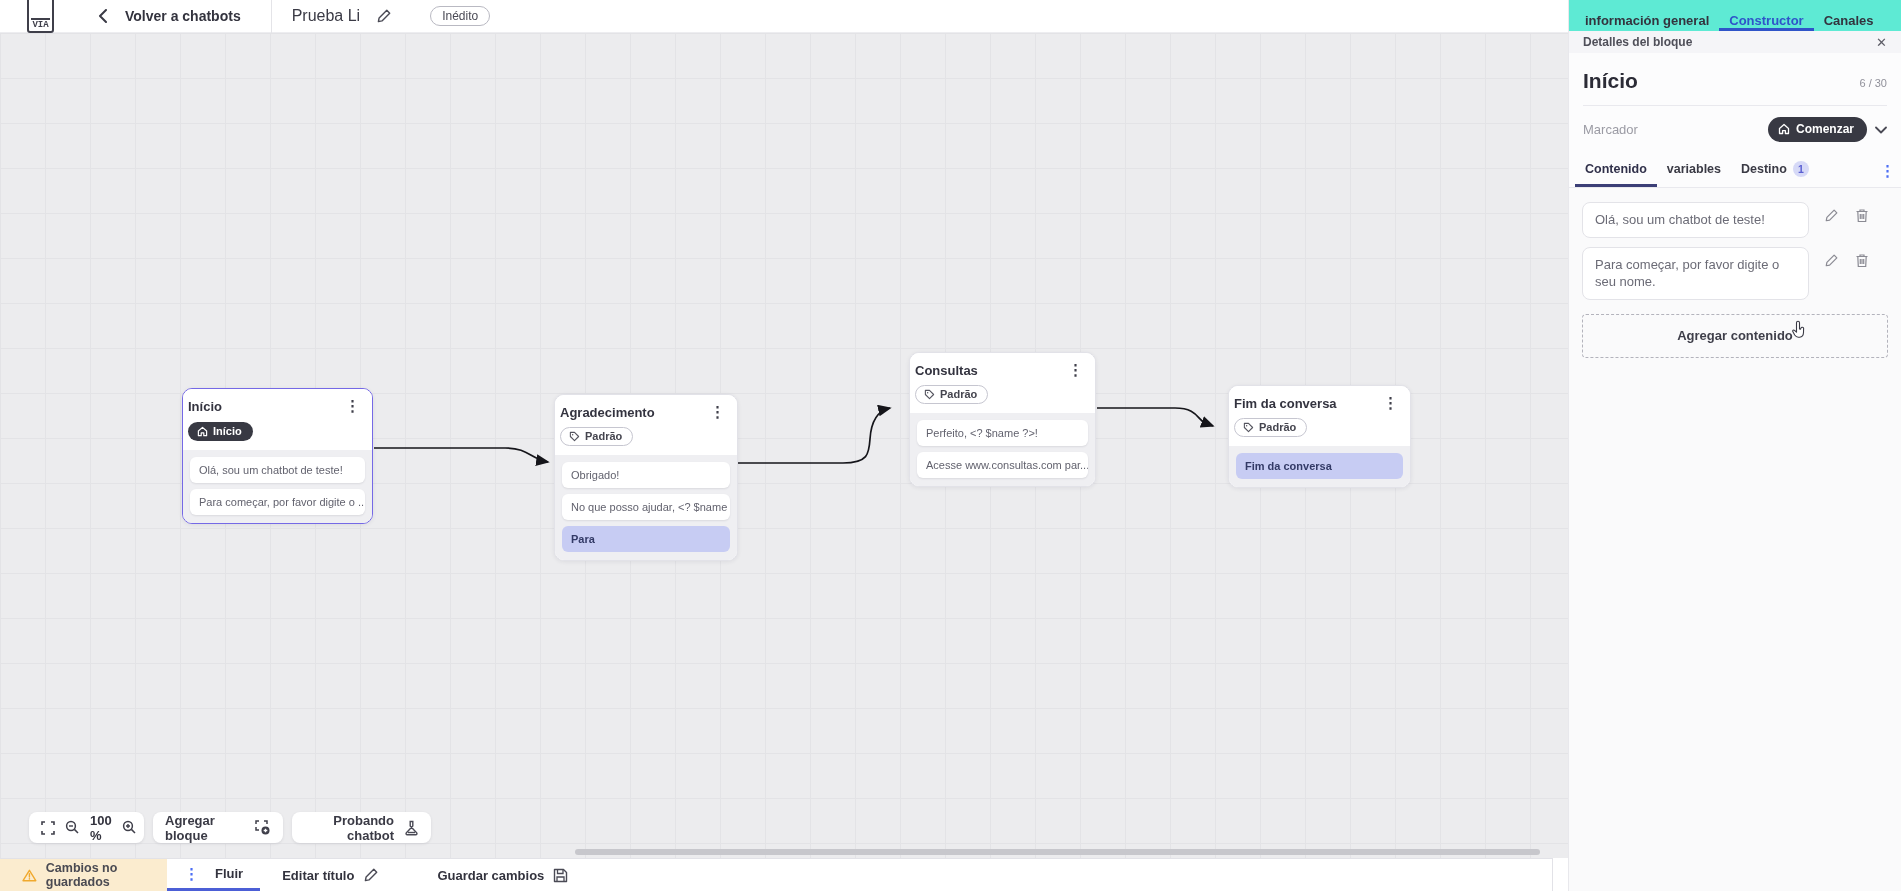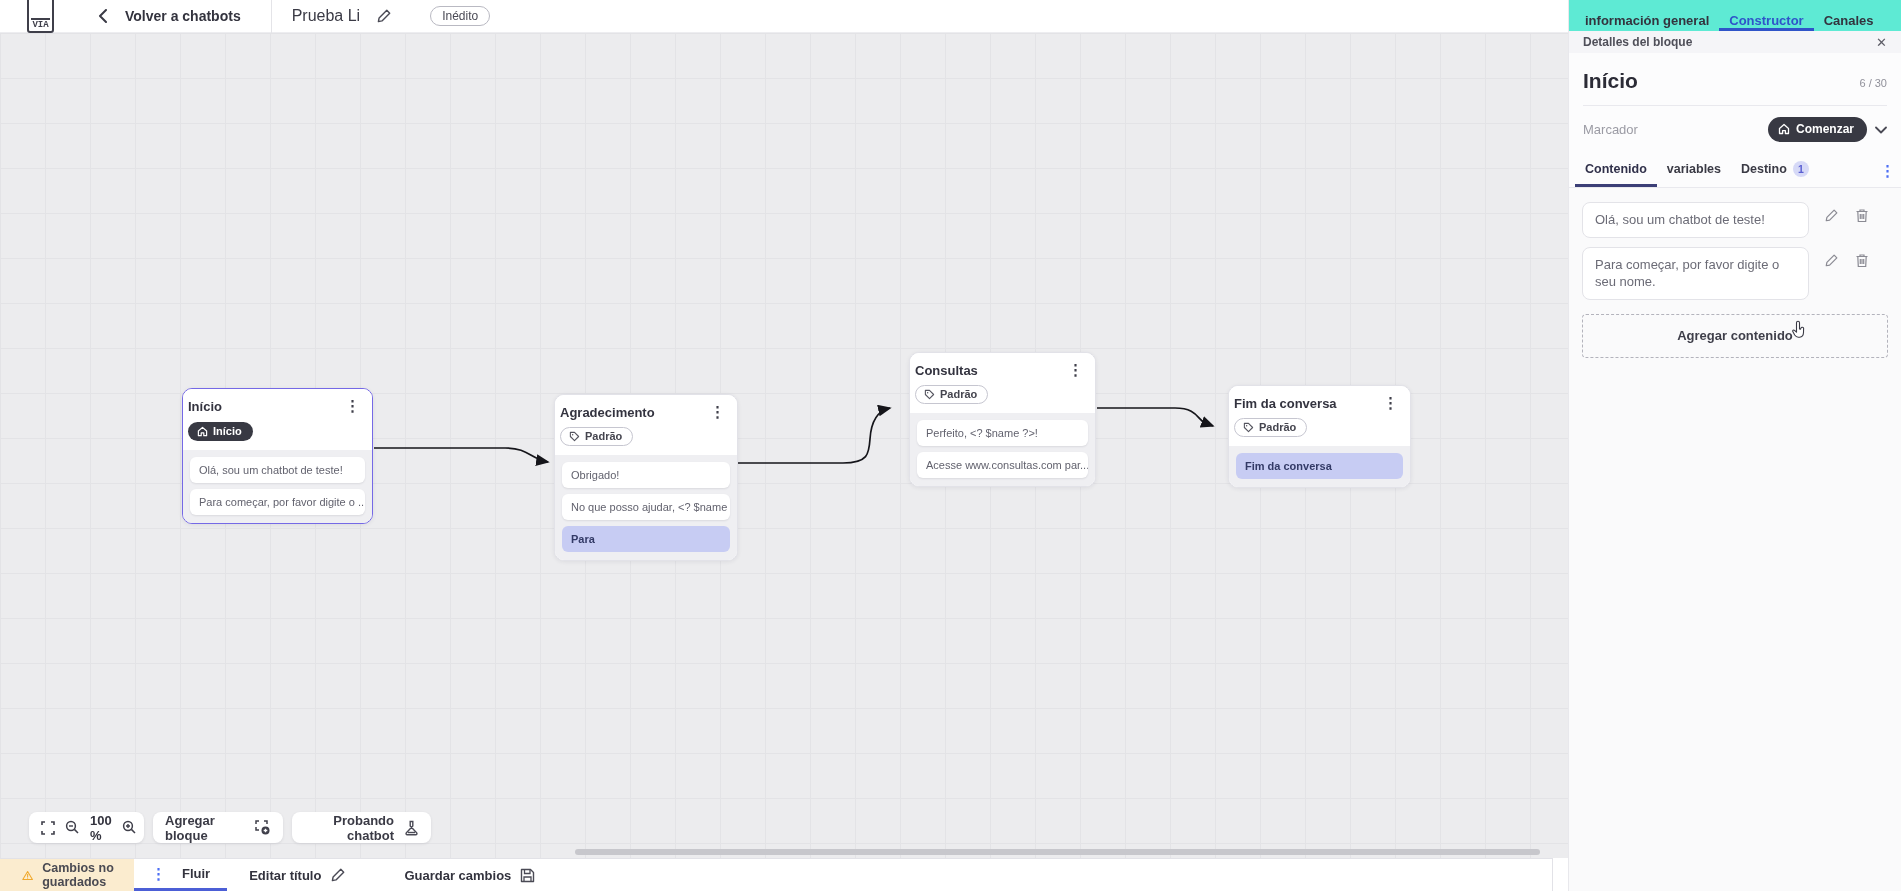--- a/index.html
+++ b/index.html
@@ -86,21 +86,21 @@
   .row-icons { display:flex; gap:16px; padding-top:6px; }
   .icon-btn { cursor:pointer; display:flex; }
   .add-content { margin-top:14px; border:1px dashed #b3b3bc; border-radius:4px; height:44px;
                  display:flex; align-items:center; justify-content:center; font-size:13px; font-weight:bold;
                  color:#3f3f4a; cursor:pointer; }
   .hand-cursor { position:absolute; left:222px; top:131px; }
 
   
   .statusbar { position:absolute; left:0; bottom:0; width:1553px; height:33px; background:#fff;
                border-top:1px solid #e2e2e7; border-right:1px solid #e2e2e7; display:flex; align-items:stretch; z-index:8; }
-  .warn-seg { width:134px; background:#fbeccf; display:flex; align-items:center; gap:9px; padding-left:22px;
+  .warn-seg { width:167px; background:#fbeccf; display:flex; align-items:center; gap:9px; padding-left:22px;
               font-size:12.5px; font-weight:bold; color:#4a4a52; }
   .flow-tab { display:flex; align-items:center; gap:16px; padding:0 17px; border-bottom:3px solid #4c5fd6; cursor:pointer; }
   .flow-tab .kebab { color:#4c6ef5; }
   .flow-label { font-size:13px; font-weight:bold; color:#33333e; }
   .sb-item { display:flex; align-items:center; gap:9px; font-size:13px; font-weight:bold; color:#33333e;
              margin-left:22px; cursor:pointer; }
   .sb-item.save { margin-left:58px; }
   svg { display:block; }
 </style>
 </head>

